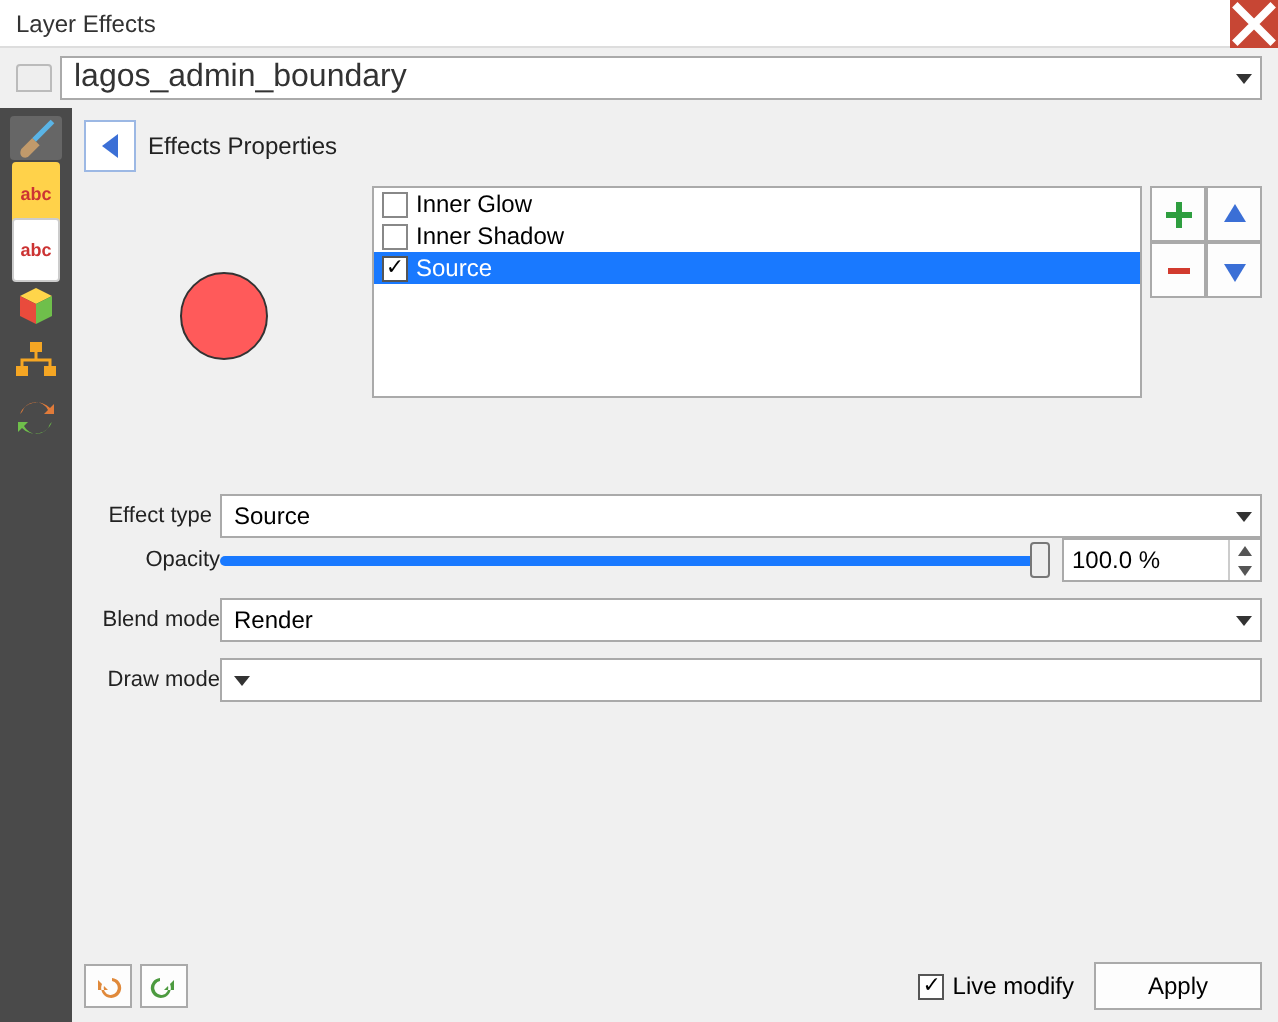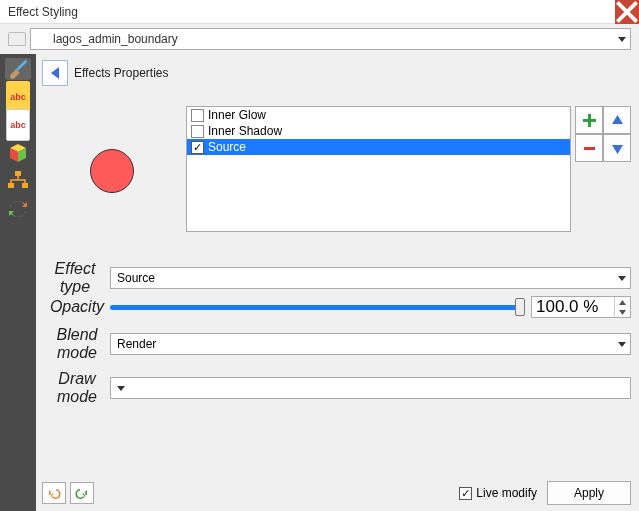--- a/index.html
+++ b/index.html
@@ -48,22 +48,22 @@
     background: #eee;
     position: relative;
     margin-right: 4px;
   }
   .layer-select {
     flex: 1;
     height: 22px;
     border: 1px solid #aaa;
     background: #fff;
     display: flex; align-items: center; justify-content: space-between;
-    padding: 0 4px 0 22px;
-    font-size: 12px;
+    padding: 0 4px 0 6px;
+    font-size: 16px;
     color: #333;
   }
   .dd-caret {
     width: 0; height: 0;
     border-left: 4px solid transparent;
     border-right: 4px solid transparent;
     border-top: 5px solid #333;
   }
 
   .body {
@@ -105,21 +105,21 @@
     display: flex;
     flex-direction: column;
     padding: 6px 8px 0 6px;
     position: relative;
   }
 
   .header-row {
     display: flex;
     align-items: center;
     gap: 6px;
-    margin-bottom: 20px;
+    margin-bottom: 7px;
   }
   .back-btn {
     width: 26px; height: 26px;
     border: 1px solid #9cb8e4;
     background: #fff;
     display:flex;align-items:center;justify-content:center;
     cursor: pointer;
   }
   .back-btn svg { width:12px; height:14px; }
   .header-label { font-size: 12px; color:#222; }
@@ -134,21 +134,21 @@
     display:flex; align-items:center; justify-content:center;
   }
   .symbol-circle {
     width: 44px; height: 44px; border-radius: 50%;
     background: #ff5a5a;
     border: 1px solid #333;
   }
 
   .effects-list {
     flex: 1;
-    height: 126px;
+    height: 106px;
     background: #fff;
     border: 1px solid #aaa;
     overflow: hidden;
   }
   .eff-row {
     display: flex;
     align-items: center;
     height: 16px;
     padding-left: 4px;
     font-size: 12px;
@@ -183,21 +183,21 @@
   }
   .sq-btn svg { width:15px;height:15px; }
 
   .form {
     margin-top: 0;
     display: grid;
     grid-template-columns: 68px 1fr;
     row-gap: 8px;
     align-items: center;
   }
-  .form-label { font-size: 16px; color:#222; text-align:center; padding-left:2px;font-style:italic; }
+  .form-label { font-size: 11px; color:#222; text-align:right; padding-left:2px; }
   .select {
     height: 22px;
     border: 1px solid #aaa;
     background:#fff;
     display:flex;align-items:center;justify-content:space-between;
     padding:0 4px 0 6px;
     font-size:12px;
   }
   .effect-type-row {
     display:flex; align-items:center; gap:4px;
@@ -226,21 +226,21 @@
     border:1px solid #777;
     border-radius:2px;
     transform: translate(0,-50%);
   }
   .spinbox {
     width: 100px; height:22px;
     border:1px solid #aaa;
     background:#fff;
     display:flex;align-items:center;
   }
-  .spinbox .val { flex:1; padding:0 4px; font-size:17px; }
+  .spinbox .val { flex:1; padding:0 4px; font-size:12px; }
   .spinbox .spin {
     width:16px; height:100%;
     border-left:1px solid #ccc;
     display:flex; flex-direction:column;
   }
   .spinbox .spin div {
     flex:1; display:flex;align-items:center;justify-content:center;
   }
   .spinbox .spin svg { width:7px;height:5px; }
 
@@ -268,21 +268,21 @@
     background:#fdfdfd;
     display:flex;align-items:center;justify-content:center;
     font-size:12px;
     cursor:pointer;
   }
 </style>
 </head>
 <body>
 
 <div class="titlebar">
-  <span class="title">Effect Styling</span>
+  <span class="title">Layer Effects</span>
   <div class="close">
     <svg viewBox="0 0 10 10">
         <path d="M1 1 L9 9 M9 1 L1 9" stroke="#fff" stroke-width="1.6"></path>
       </svg>
   </div>
 </div>
 
 <div class="layer-select-row">
   <div class="folder-icon"></div>
   <div class="layer-select">

